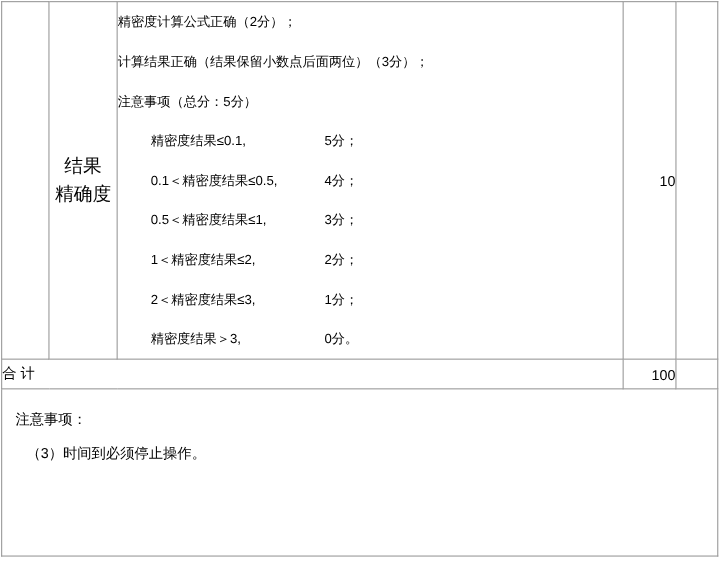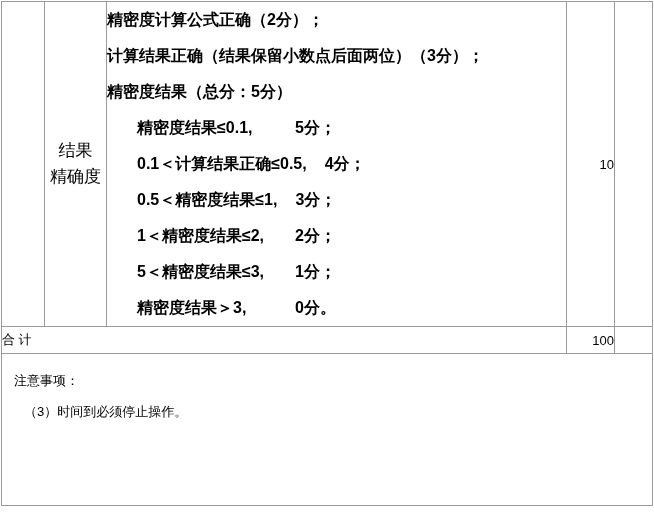--- a/index.html
+++ b/index.html
@@ -42,22 +42,21 @@
 
   .crit-name {
     text-align: center;
     line-height: 1.55;
     font-size: 17px;
     padding: 4px 2px;
   }
   .crit-body {
     padding: 14px 10px 12px 10px;
     line-height: 1.0;
-    font-size: 16px;
-    font-weight: bold;
+    font-size: 12px;
   }
   .crit-body .ln {
     margin: 0 0 0 0;
     padding: 0;
     height: 36px;
     line-height: 36px;
     white-space: nowrap;
   }
   .crit-body .ln.indent {
     padding-left: 30px;
@@ -116,36 +115,36 @@
     <tbody>
       <tr>
         <td class="cell-empty"></td>
         <td class="crit-name">
           <div>结果</div>
           <div>精确度</div>
         </td>
         <td class="crit-body">
           <div class="ln">精密度计算公式正确（2分）；</div>
           <div class="ln">计算结果正确（结果保留小数点后面两位）（3分）；</div>
-          <div class="ln">精密度结果（总分：5分）</div>
+          <div class="ln">注意事项（总分：5分）</div>
 
           <div class="ln indent">
             <span class="label-col">精密度结果≤0.1,</span><span class="score-col">5分；</span>
           </div>
           <div class="ln indent">
-            <span class="label-col">0.1＜计算结果正确≤0.5,</span><span class="score-col">4分；</span>
+            <span class="label-col">0.1＜精密度结果≤0.5,</span><span class="score-col">4分；</span>
           </div>
           <div class="ln indent">
             <span class="label-col">0.5＜精密度结果≤1,</span><span class="score-col">3分；</span>
           </div>
           <div class="ln indent">
             <span class="label-col">1＜精密度结果≤2,</span><span class="score-col">2分；</span>
           </div>
           <div class="ln indent">
-            <span class="label-col">5＜精密度结果≤3,</span><span class="score-col">1分；</span>
+            <span class="label-col">2＜精密度结果≤3,</span><span class="score-col">1分；</span>
           </div>
           <div class="ln indent">
             <span class="label-col">精密度结果＞3,</span><span class="score-col">0分。</span>
           </div>
         </td>
         <td class="score-cell">10</td>
         <td class="score-cell"></td>
       </tr>
 
       <tr class="total-row">

